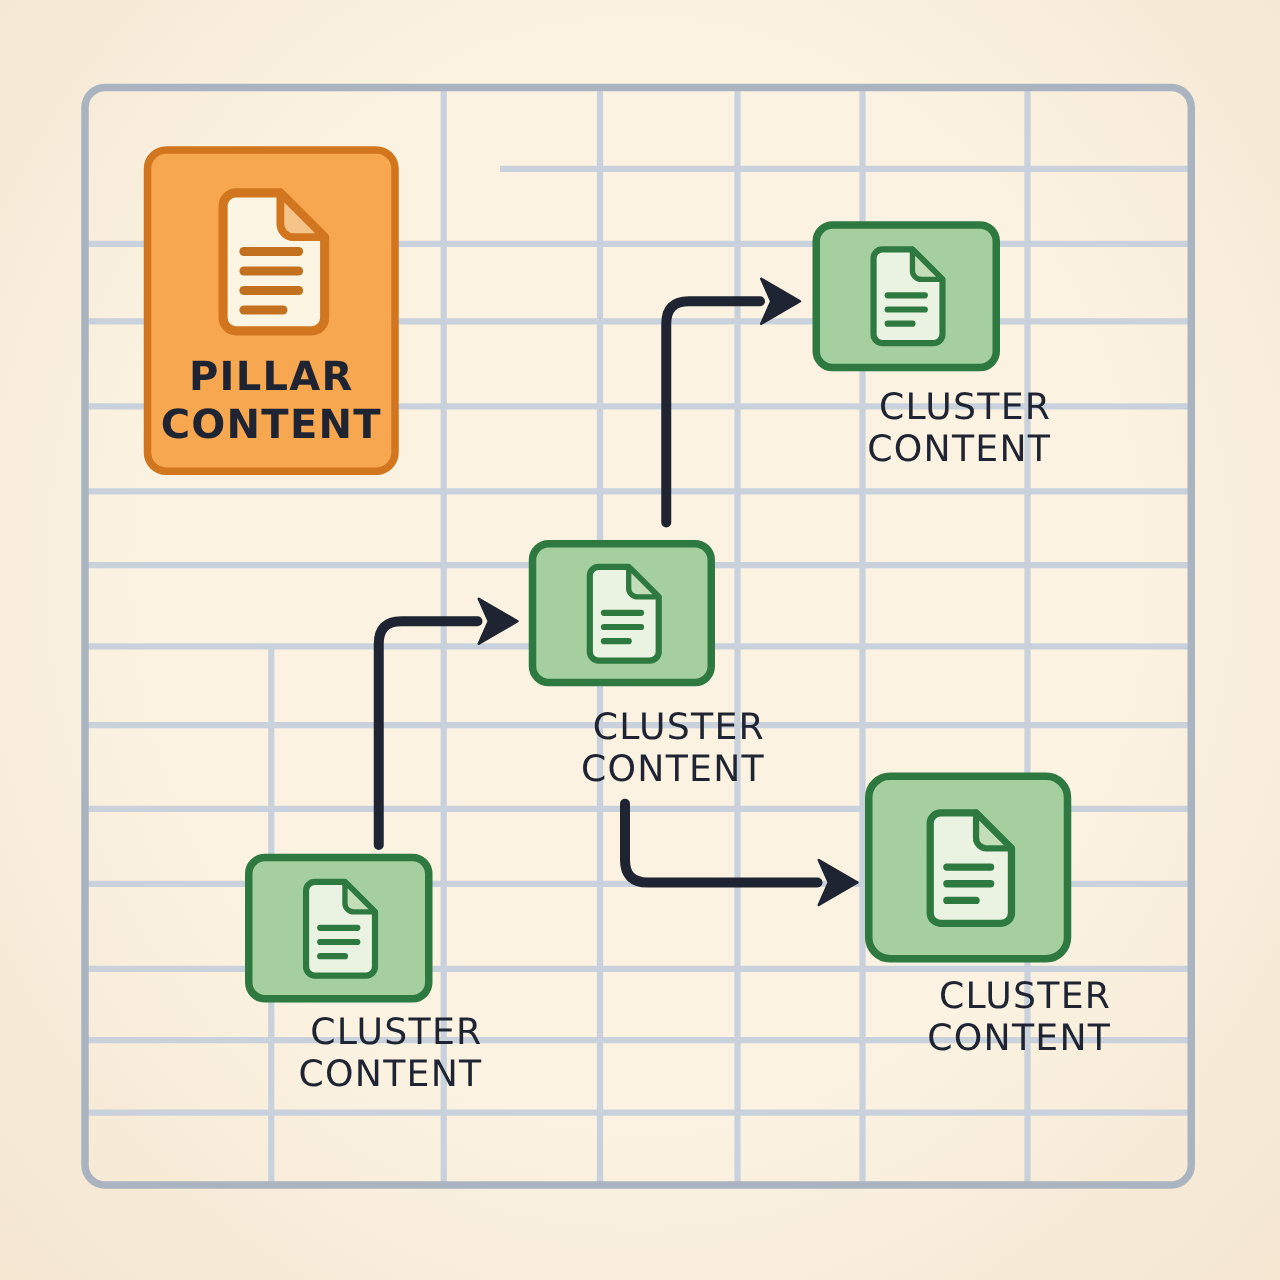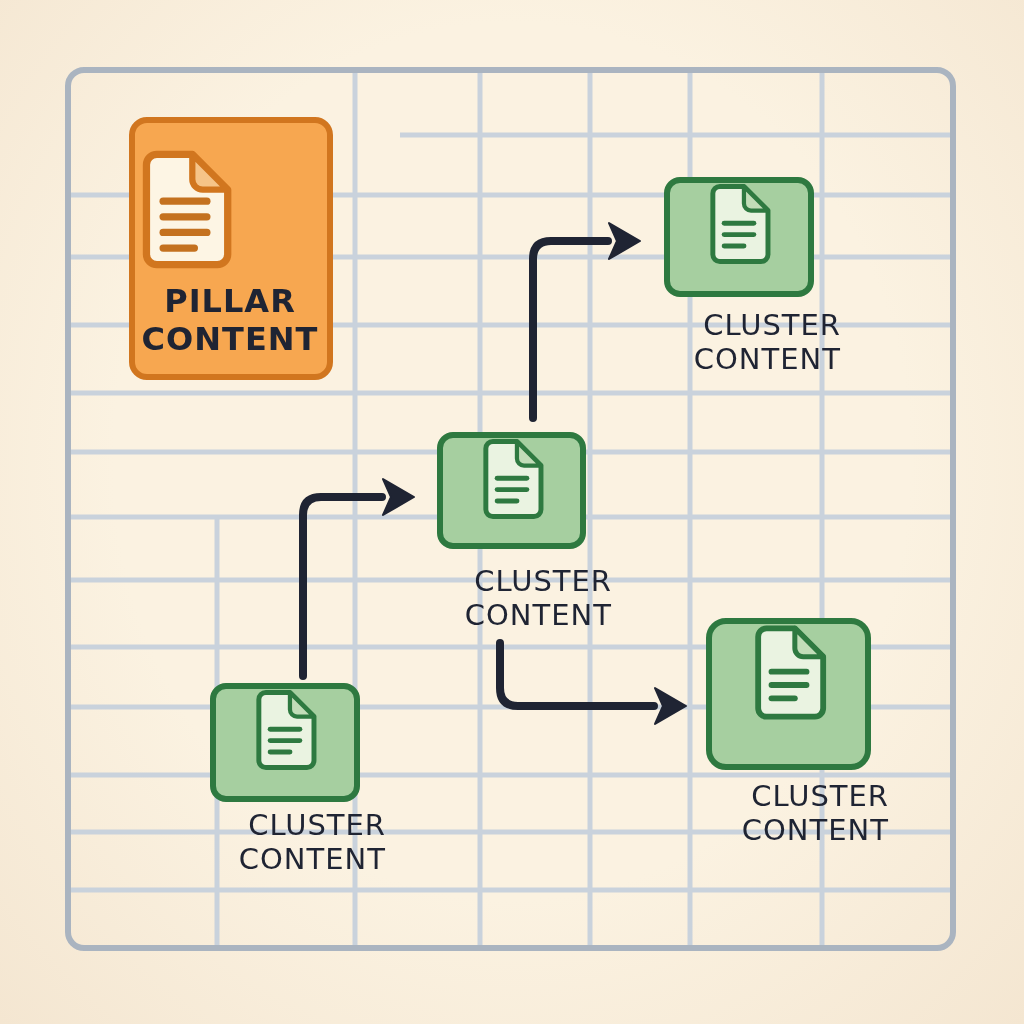--- a/index.html
+++ b/index.html
@@ -2,22 +2,22 @@
 <html><head>
 <meta charset="utf-8">
 <style>
   html,body{margin:0;padding:0;background:#f9efdd;}
   body{width:1024px;height:1024px;font-family:"DejaVu Sans","Liberation Sans",sans-serif;}
   .stage{position:relative;width:1024px;height:1024px;overflow:hidden;
          background:radial-gradient(ellipse at 50% 45%, #fbf2e1 55%, #f4e6d1 100%);}
   .layer{position:absolute;left:0;top:0;width:1024px;height:1024px;}
 
   
-  .node-box{position:absolute;box-sizing:border-box;display:flex;
-            justify-content:center;border-radius:16px;margin-left:14px;}
+  .node-box{position:absolute;box-sizing:border-box;display:flex;align-items:center;
+            justify-content:center;border-radius:16px;}
   .pillar-box{left:115px;top:117px;width:204px;height:263px;background:#f7a750;
               border:6px solid #d1761f;border-radius:18px;flex-direction:column;
               justify-content:flex-start;padding-top:26px;}
   .green-box{background:#a6cfa0;border:6px solid #2e7940;}
   .box-tr{left:650px;top:177px;width:150px;height:120px;}
   .box-c {left:423px;top:432px;width:149px;height:117px;}
   .box-bl{left:196px;top:683px;width:150px;height:119px;}
   .box-br{left:692px;top:618px;width:165px;height:152px;border-radius:20px;}
 
   

